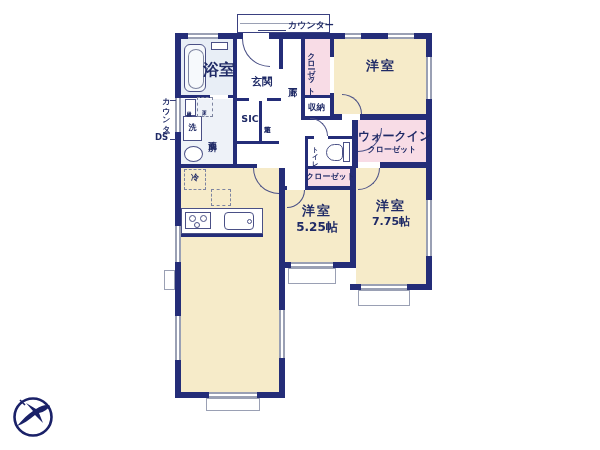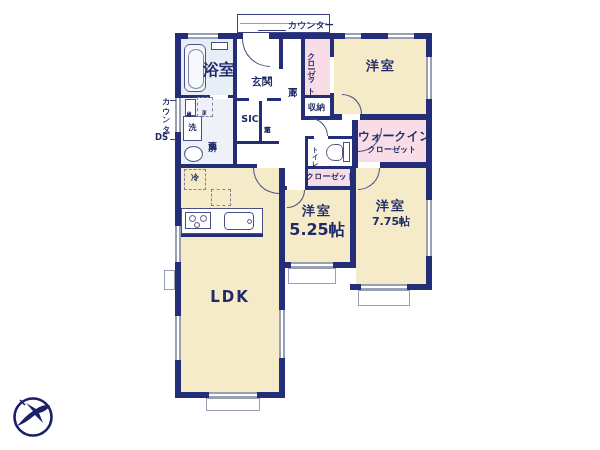--- a/index.html
+++ b/index.html
@@ -143,28 +143,27 @@
   <div class="lbl vt" style="left:186px;top:100px;height:15px;font-size:4.5px;letter-spacing:0;">点検口</div>
   <div class="lbl vt" style="left:201px;top:100px;height:13px;font-size:4.5px;letter-spacing:0;">床下</div>
   <div class="lbl vt" style="left:311px;top:141px;height:24px;font-size:6.5px;letter-spacing:0;">トイレ</div>
   <div class="lbl" style="left:358px;top:129px;width:68px;">
     <div style="font-size:12px;">ウォークイン</div>
     <div style="font-size:8px;">クローゼット</div>
   </div>
   <div class="lbl" style="left:306px;top:172px;width:46px;font-size:8px;">クローゼット</div>
   <div class="lbl" style="left:285px;top:203px;width:64px;">
     <div style="font-size:13px;letter-spacing:2px;">洋室</div>
-    <div style="font-size:16px;">5.25帖</div>
+    <div style="font-size:12px;">5.25帖</div>
   </div>
   <div class="lbl" style="left:356px;top:198px;width:70px;">
     <div style="font-size:13px;letter-spacing:2px;">洋室</div>
     <div style="font-size:11px;">7.75帖</div>
   </div>
   <div class="lbl" style="left:190px;top:288px;width:80px;">
-    <div style="font-size:15px;letter-spacing:2px;">LDK</div>
   </div>
   <div class="lbl" style="left:184px;top:173px;width:22px;font-size:8px;">冷</div>
 
   <div class="lbl" style="left:288px;top:20px;font-size:9px;">カウンター</div>
   <div class="lbl vt" style="left:160px;top:84px;height:52px;font-size:8px;letter-spacing:0;">カウンター</div>
   <div class="lbl" style="left:155px;top:132px;font-size:8.5px;">DS</div>
 
   <div style="position:absolute;left:10px;top:392px;width:46px;height:46px;">
     <svg width="46" height="46" viewBox="0 0 46 46">
       <circle cx="23" cy="25" r="18.5" fill="none" stroke="#1a2168" stroke-width="2.6"></circle>

